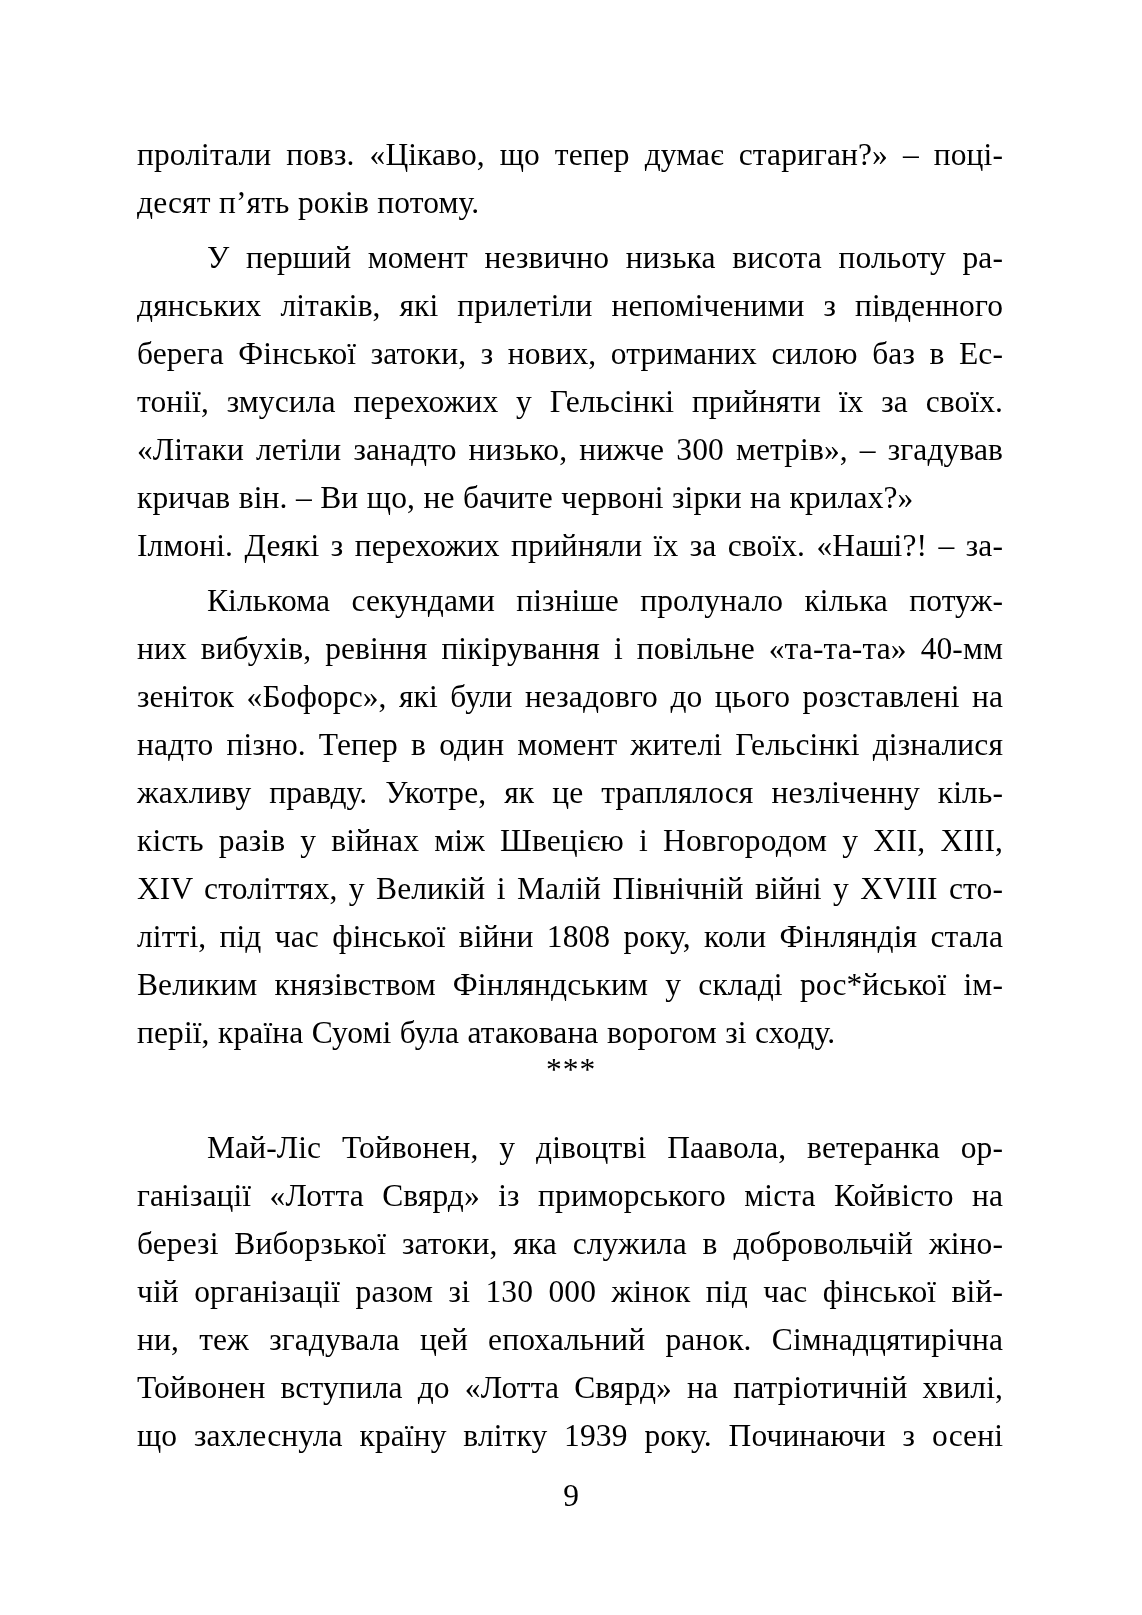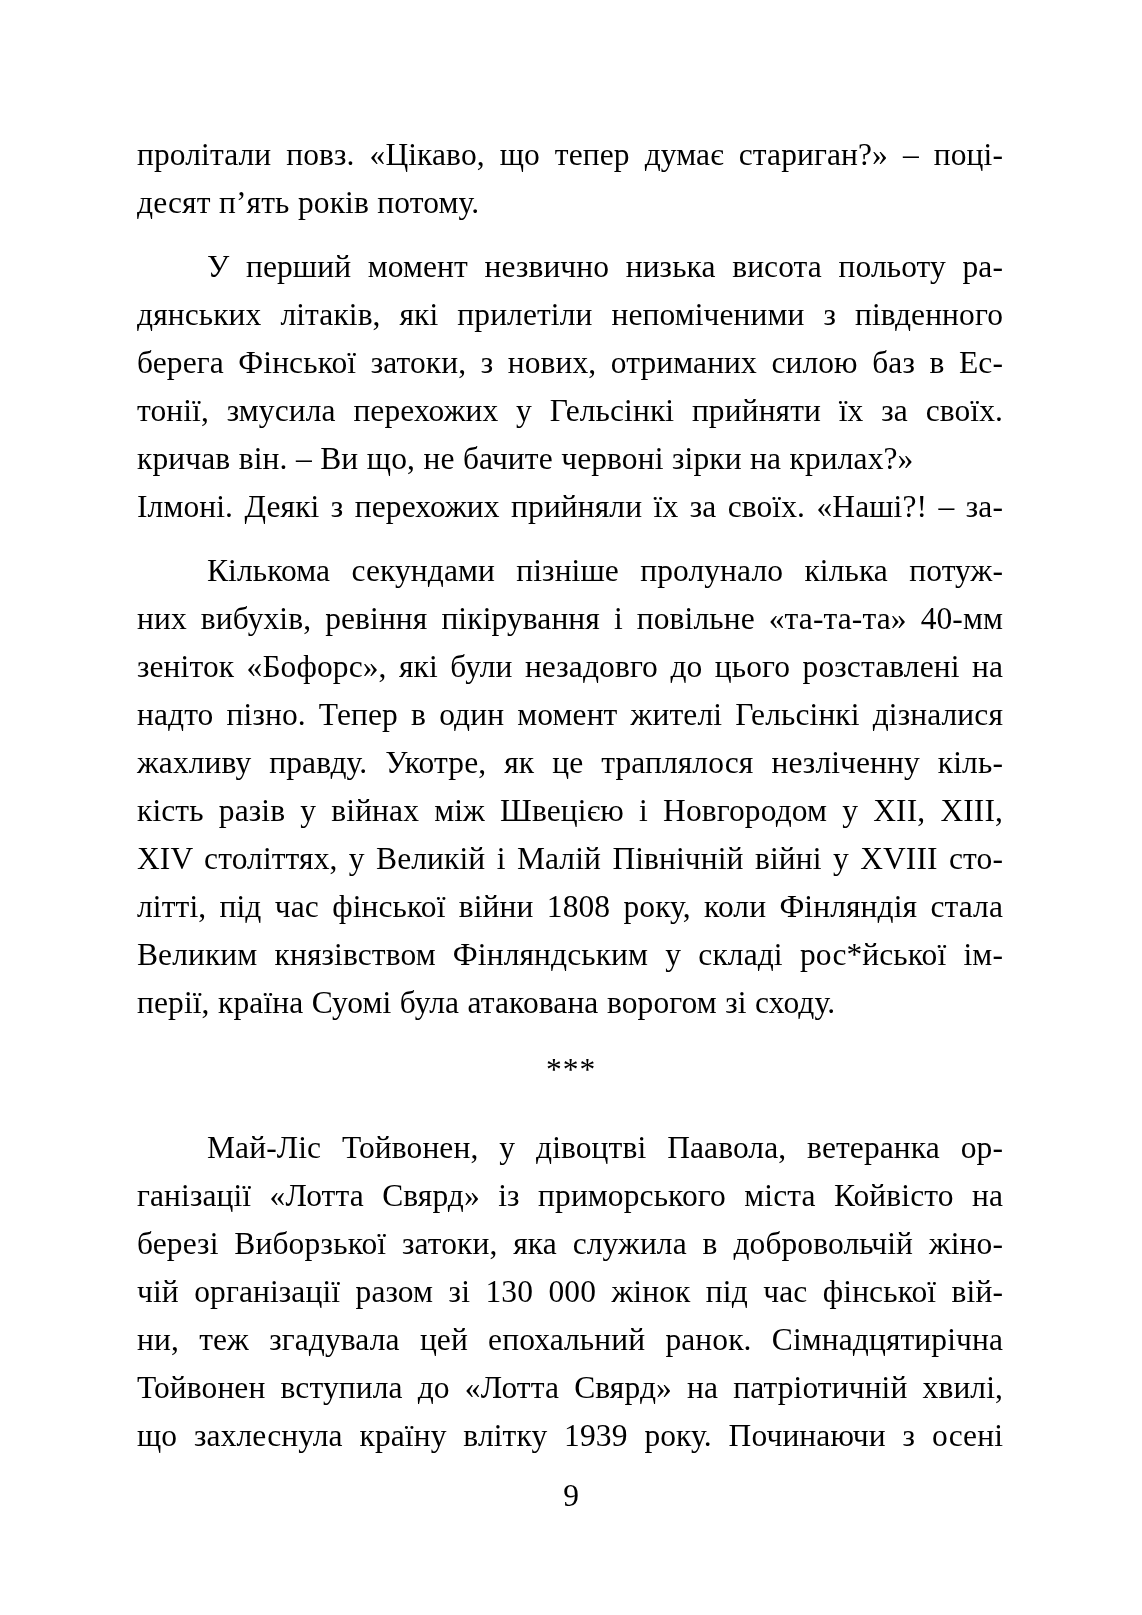--- a/index.html
+++ b/index.html
@@ -44,21 +44,21 @@
     line-height: 48px;
     white-space: pre;
     text-align: left;
   }
   .line.justified {
     white-space: normal;
     text-align: justify;
     text-align-last: justify;
   }
   .para + .para {
-    margin-top: 16px;
+    margin-top: 7px;
   }
   .separator {
     position: absolute;
     left: 0;
     right: 0;
     top: 1046px;
     text-align: center;
     font-size: 31.5px;
     line-height: 48px;
     letter-spacing: 1px;
@@ -87,20 +87,21 @@
     <div class="para">
       <span class="line justified">пролітали повз. «Цікаво, що тепер думає стариган?» – поці-</span>
       <span class="line">десят п’ять років потому.</span>
     </div>
 
     <div class="para">
       <span class="line justified"><span class="indent"></span><span>У перший момент незвично низька висота польоту ра-</span></span>
       <span class="line justified">дянських літаків, які прилетіли непоміченими з південного</span>
       <span class="line justified">берега Фінської затоки, з нових, отриманих силою баз в Ес-</span>
       <span class="line justified">тонії, змусила перехожих у Гельсінкі прийняти їх за своїх.</span>
+      <span class="line justified">«Літаки летіли занадто низько, нижче 300 метрів», – згадував</span>
       <span class="line">кричав він. – Ви що, не бачите червоні зірки на крилах?»</span>
       <span class="line justified">Ілмоні. Деякі з перехожих прийняли їх за своїх. «Наші?! – за-</span>
     </div>
 
     <div class="para">
       <span class="line justified"><span class="indent"></span><span>Кількома секундами пізніше пролунало кілька потуж-</span></span>
       <span class="line justified">них вибухів, ревіння пікірування і повільне «та-та-та» 40-мм</span>
       <span class="line justified">зеніток «Бофорс», які були незадовго до цього розставлені на</span>
       <span class="line justified">надто пізно. Тепер в один момент жителі Гельсінкі дізналися</span>
       <span class="line justified">жахливу правду. Укотре, як це траплялося незліченну кіль-</span>

